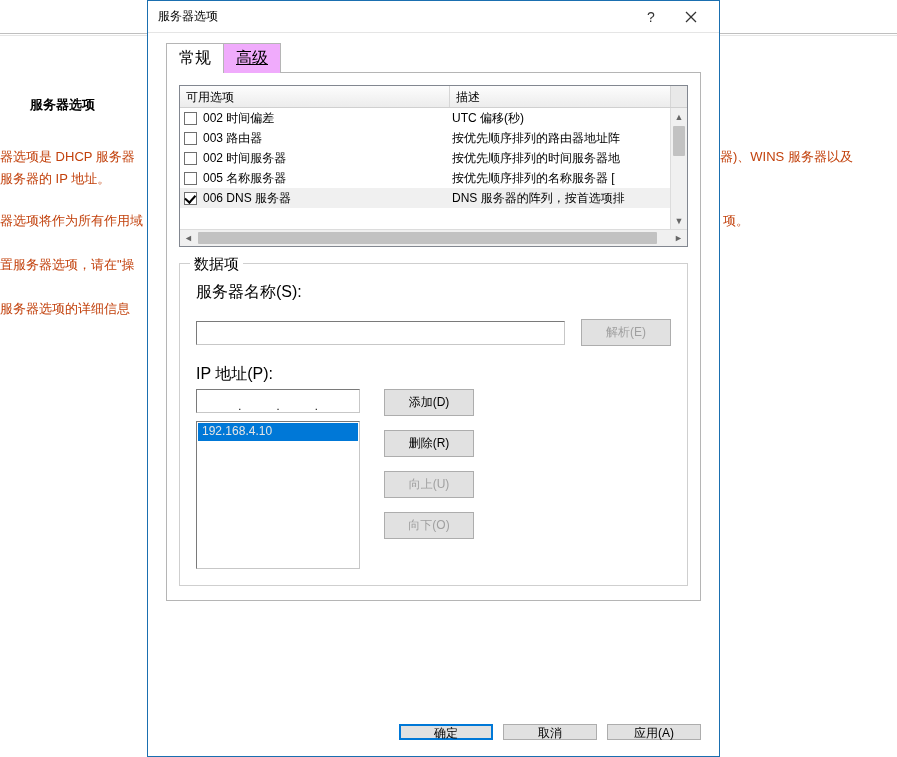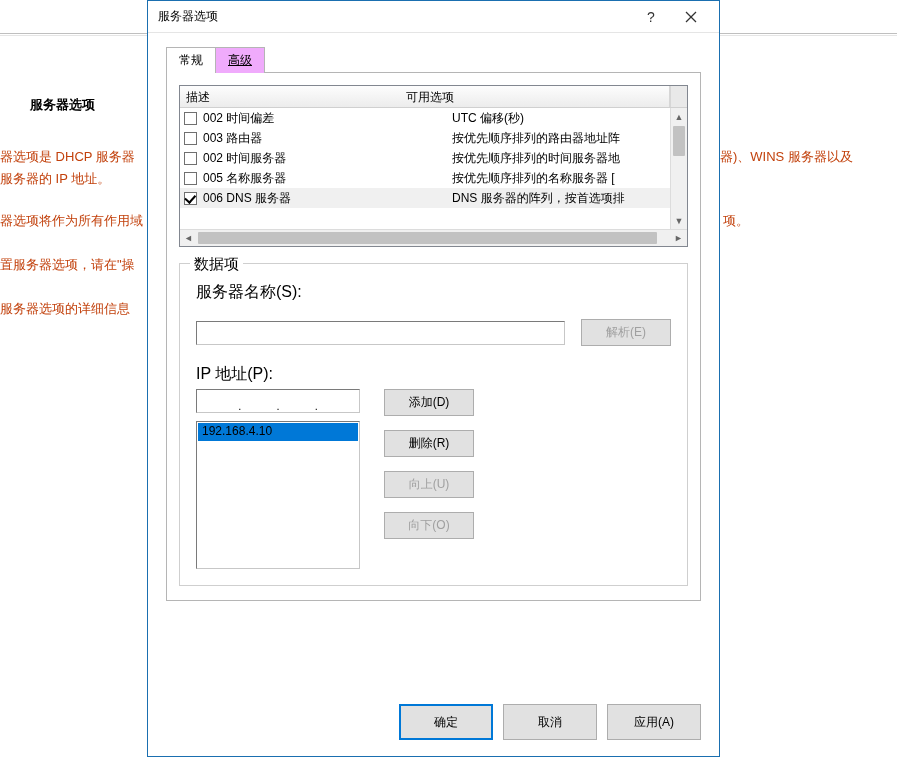--- a/index.html
+++ b/index.html
@@ -79,21 +79,21 @@
       display: flex;
       align-items: flex-end;
       position: relative;
       height: 25px;
     }
     .tab {
       padding: 4px 12px 4px 12px;
       border: 1px solid #b5b5b5;
       border-bottom: none;
       background: #fff;
-      font-size: 12px;
+      font-size: 16px;
       position: relative;
       margin-right: -1px;
     }
     .tab.inactive { background: #f0abfc; top: 1px; text-decoration: underline; }
     .tab.active {
       background: #fff;
       z-index: 2;
       top: 1px;
     }
     .tabpage {
@@ -237,28 +237,28 @@
       width: 164px; height: 148px;
       border-top: 1px solid #7a7a7a;
       border-left: 1px solid #7a7a7a;
       border-right: 1px solid #c7c7c7;
       border-bottom: 1px solid #c7c7c7;
       background:#fff;
       padding:1px;
     }
     .listselect .item {
       height: 18px; padding: 1px 4px;
-      background: #0078d7; color:#000000; font-size:12px;
+      background: #0078d7; color:#e5e5e5; font-size:12px;
     }
     
     .dialog-footer {
       padding: 12px 18px 16px 18px;
       display:flex; justify-content:flex-end; gap:10px;
     }
-    .dialog-footer .winbtn { min-width: 94px; height: 36px; }
+    .dialog-footer .winbtn { min-width: 94px; height: 16px; }
     .winbtn.default { border: 1px solid #0078d7; box-shadow: inset 0 0 0 1px #0078d7; }
   </style>
 </head>
 <body>
 
 <hr class="bg-hr top1">
 <hr class="bg-hr top2">
 <div class="bg-heading">服务器选项</div>
 <div class="bg-text" style="top:148px;">器选项是 DHCP 服务器</div>
 <div class="bg-text" style="top:148px; left:720px;">器)、WINS 服务器以及</div>
@@ -284,22 +284,22 @@
 
   <div class="dialog-body">
     <div class="tabstrip">
       <div class="tab active">常规</div>
       <div class="tab inactive">高级</div>
     </div>
     <div class="tabpage">
 
       <div class="list-frame">
         <div class="list-header">
+          <div class="col name">可用选项</div>
           <div class="col desc">描述</div>
-          <div class="col name">可用选项</div>
           <div class="scroll-gutter"></div>
         </div>
         <div class="list-body">
           <div class="list-rows" id="list-rows">
               <div class="row">
                 <div class="c1">
                   <span class="chk"></span>
                   <span>002 时间偏差</span>
                 </div>
                 <div class="c2">UTC 偏移(秒)</div>

